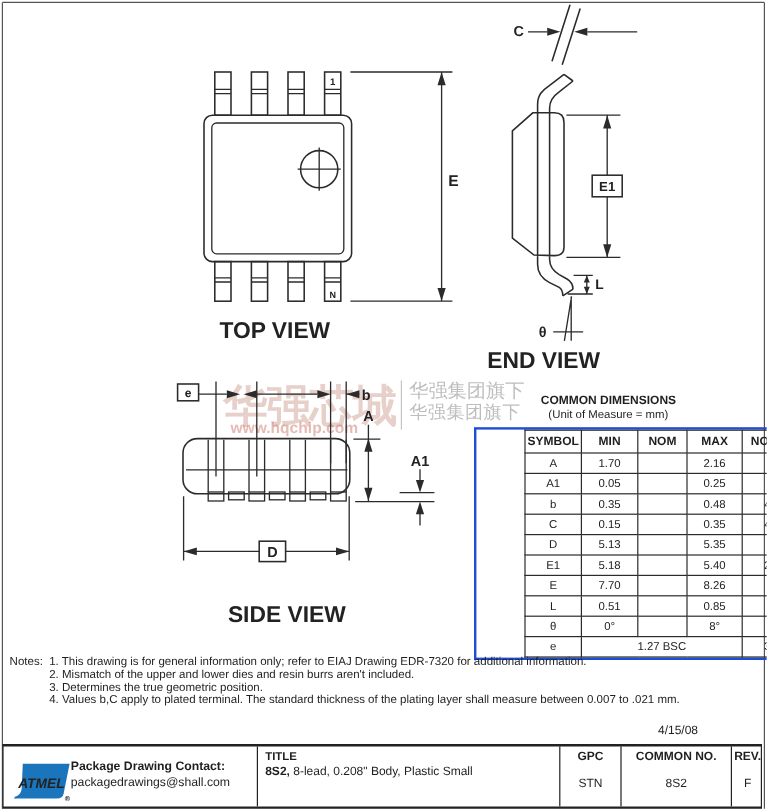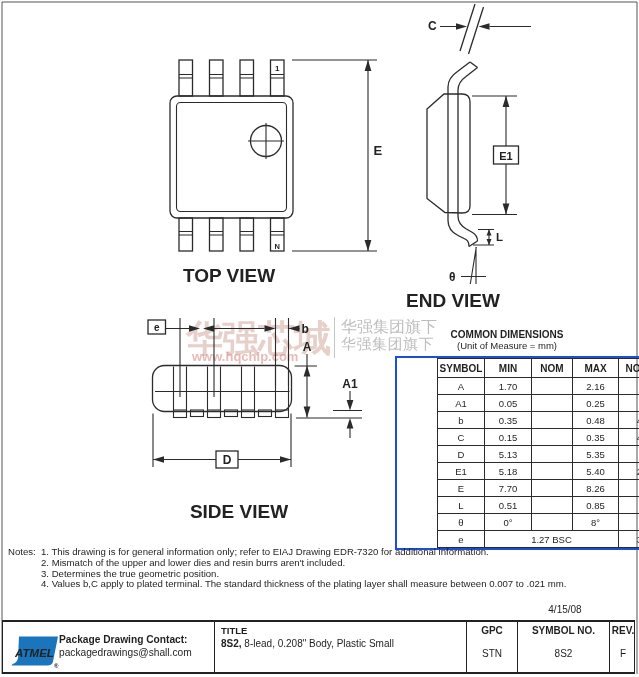--- a/index.html
+++ b/index.html
@@ -297,21 +297,21 @@
       <div class="ftitle">
         <div class="hdr">TITLE</div>
         <div><b>8S2,</b><span> 8-lead, 0.208" Body, Plastic Small</span></div>
       </div>
     </div>
     <div class="fsec bl fcol" style="left:463px;width:51px;">
       <div class="hdr">GPC</div>
       <div class="val">STN</div>
     </div>
     <div class="fsec bl fcol" style="left:514px;width:92px;">
-      <div class="hdr">SYMBOL NO.</div>
+      <div class="hdr">COMMON NO.</div>
       <div class="val">8S2</div>
     </div>
     <div class="fsec bl fcol" style="left:606px;width:27px;">
       <div class="hdr">REV.</div>
       <div class="val">F</div>
     </div>
   </div>
 
 </div>
 

